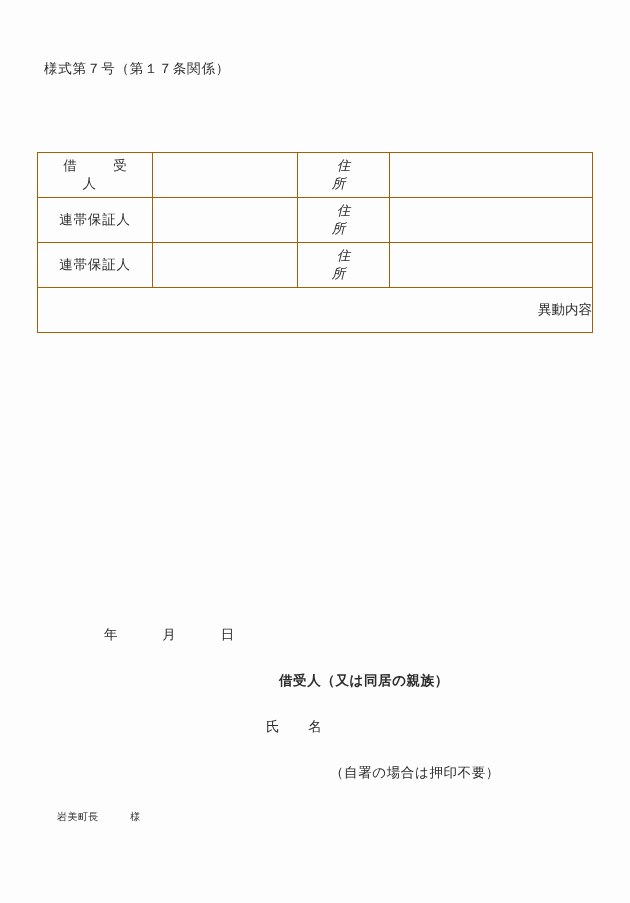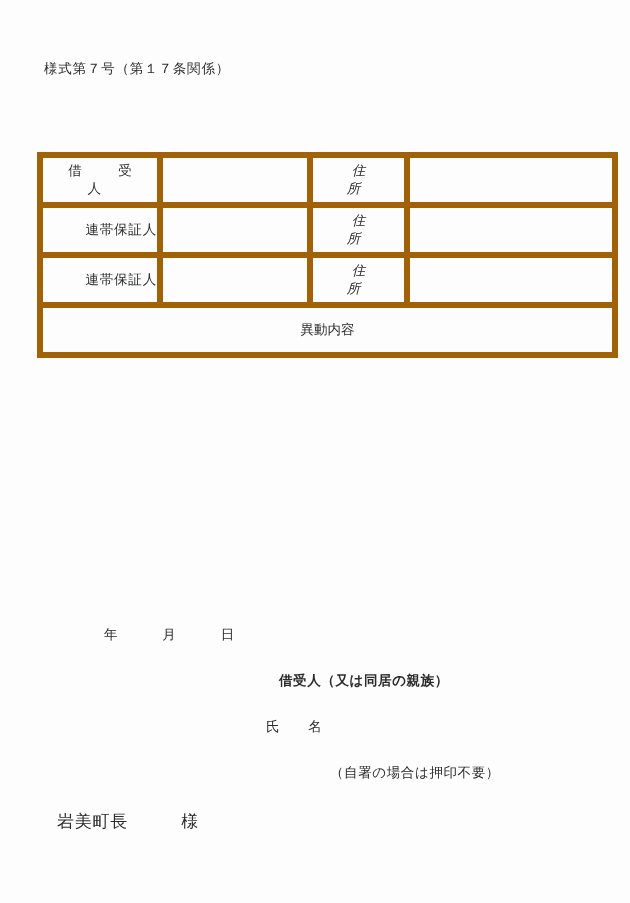--- a/index.html
+++ b/index.html
@@ -48,47 +48,47 @@
   
   .form-table {
     position: absolute;
     left: 37px;
     top: 152px;
     width: 551px;
     border-collapse: collapse;
     table-layout: fixed;
   }
   .form-table td {
-    border: 6px solid #a16207;
+    border: 1px solid #a16207;
     height: 44px;
     padding: 0;
     font-size: 13.5px;
     vertical-align: middle;
   }
   .col-label {
     width: 114px;
     text-align: center;
   }
   .col-value-name { width: 144px; }
   .col-addr-label {
     width: 91px;
     text-align: center;
     font-style: italic;
   }
   .col-value-addr { width: 202px; }
 
   .lbl-spread-3 { letter-spacing: 0.85em; text-indent: 0.85em; }
   .lbl-spread-2 { letter-spacing: 0.75em; text-indent: 0.75em; }
-  .lbl-tight    { letter-spacing: 0.06em; text-align: right; }
+  .lbl-tight    { letter-spacing: 0.06em; }
 
   .detail-cell {
     height: 225px;
     vertical-align: top;
     padding: 7px 0 0 14px;
-    text-align: center;
+    text-align: right;
   }
 
   
   .body-para {
     position: absolute;
     left: 37px;
     top: 536px;
     width: 556px;
     font-size: 13.5px;
     line-height: 2.02;
@@ -133,21 +133,21 @@
     letter-spacing: 0.045em;
     white-space: nowrap;
     text-align: right;
   }
 
   
   .addressee {
     position: absolute;
     left: 57px;
     top: 810px;
-    font-size: 17px;
+    font-size: 10px;
     letter-spacing: 0.045em;
     white-space: nowrap;
   }
 </style>
 </head>
 <body>
 
 <div class="page">
 
   <div class="form-no">様式第７号（第１７条関係）</div>

